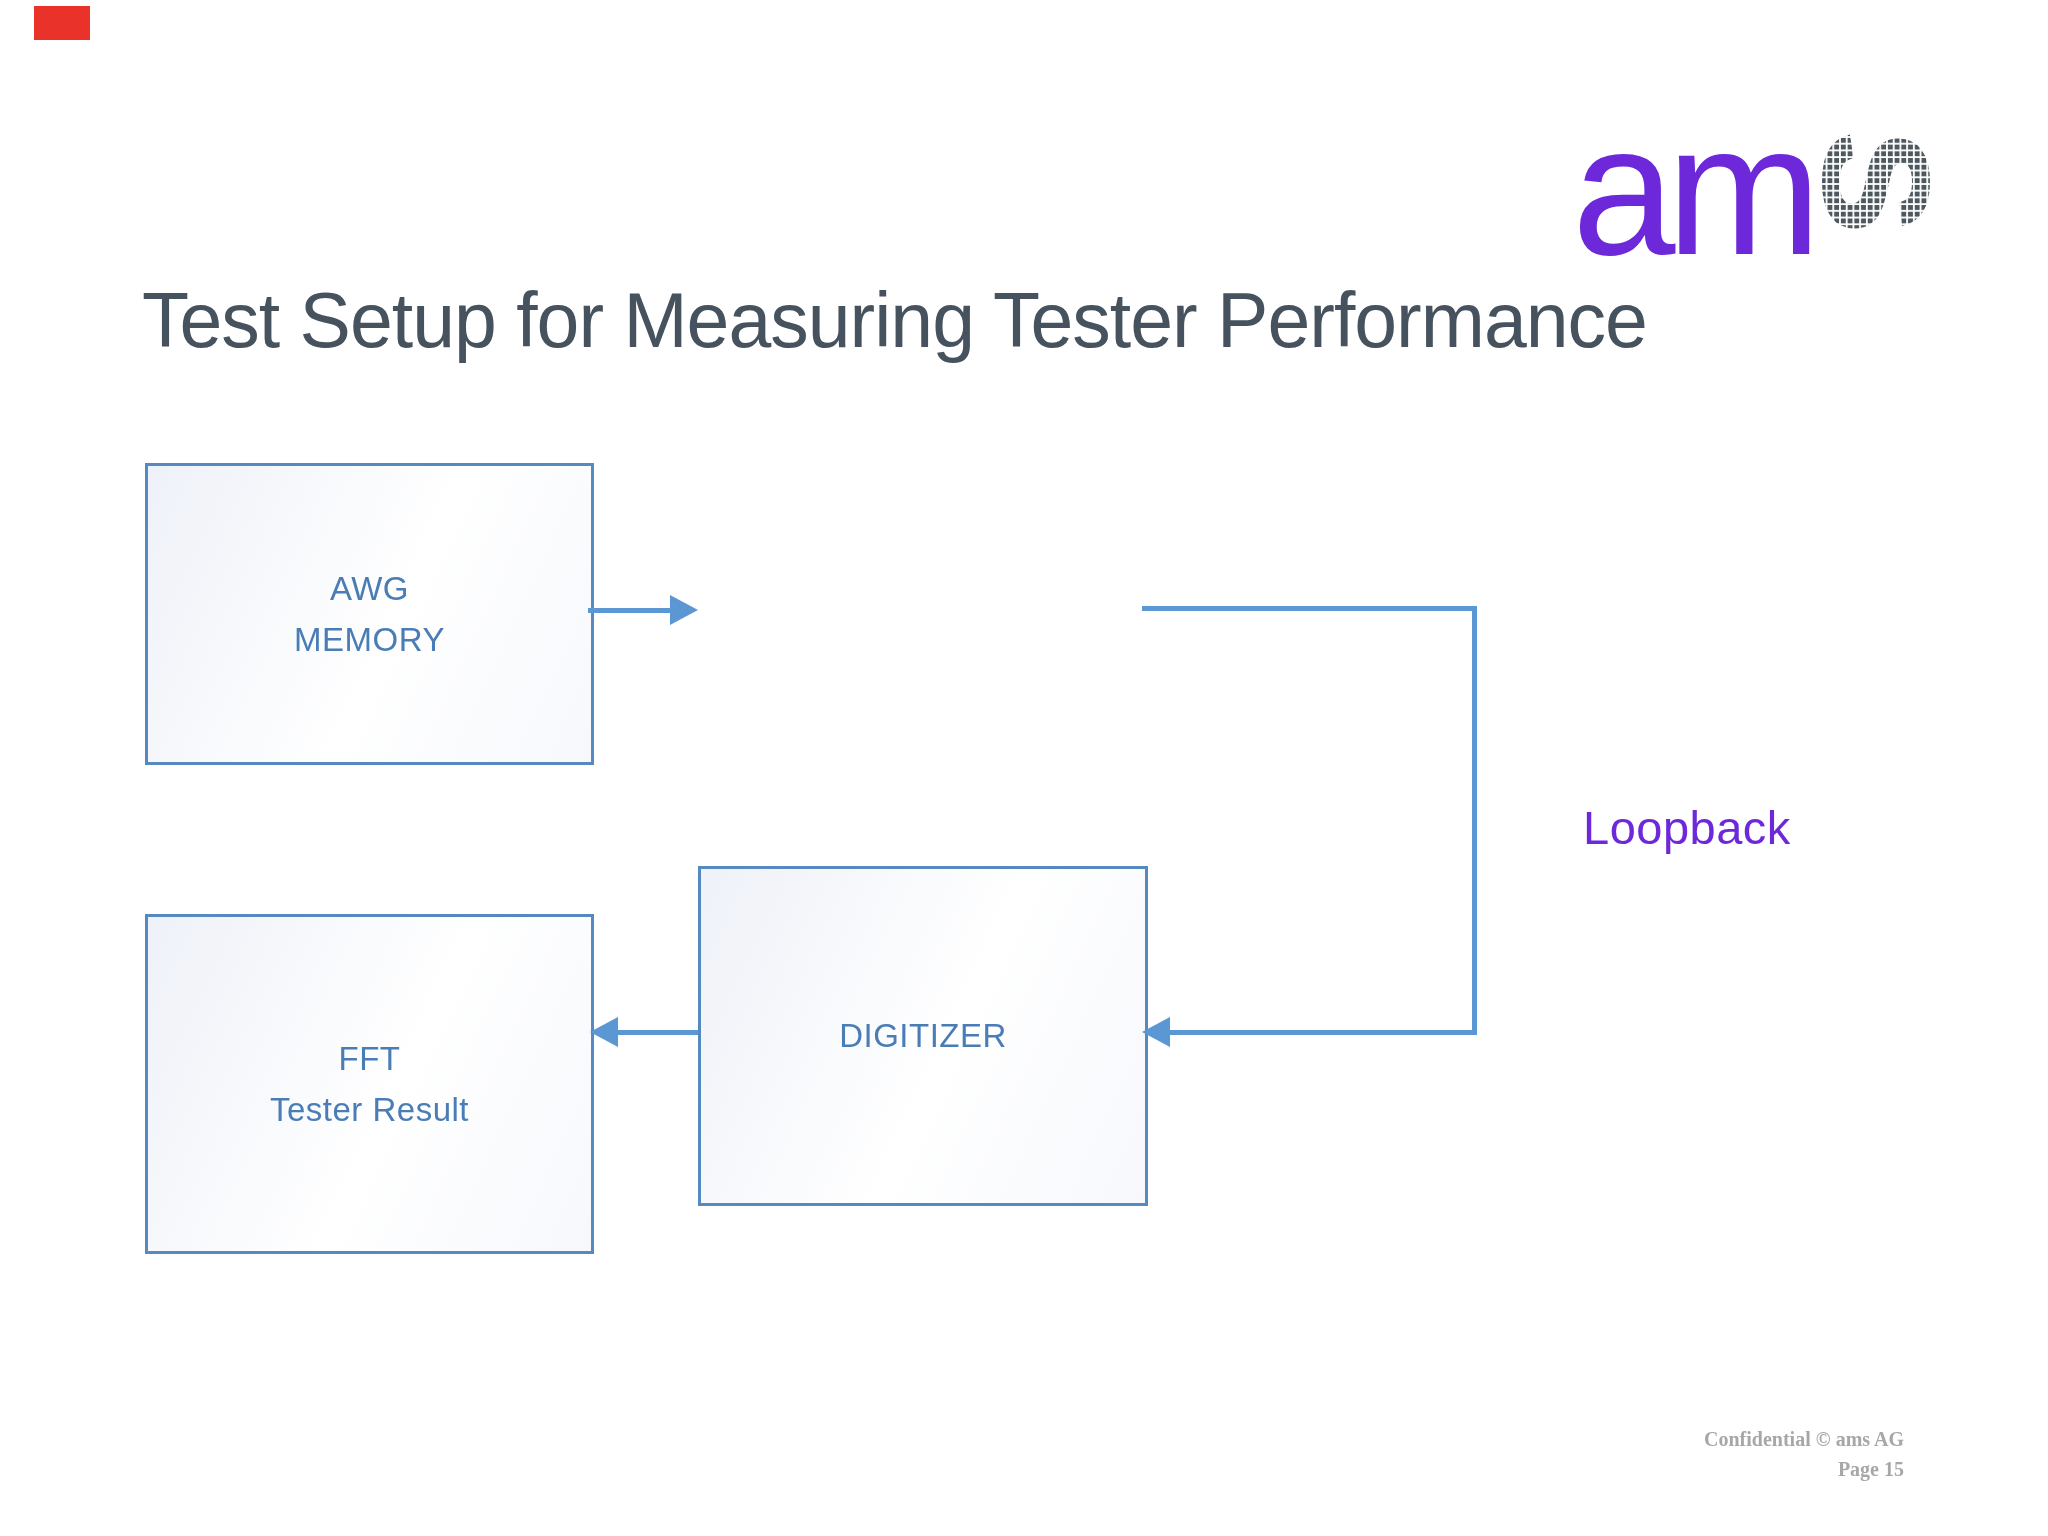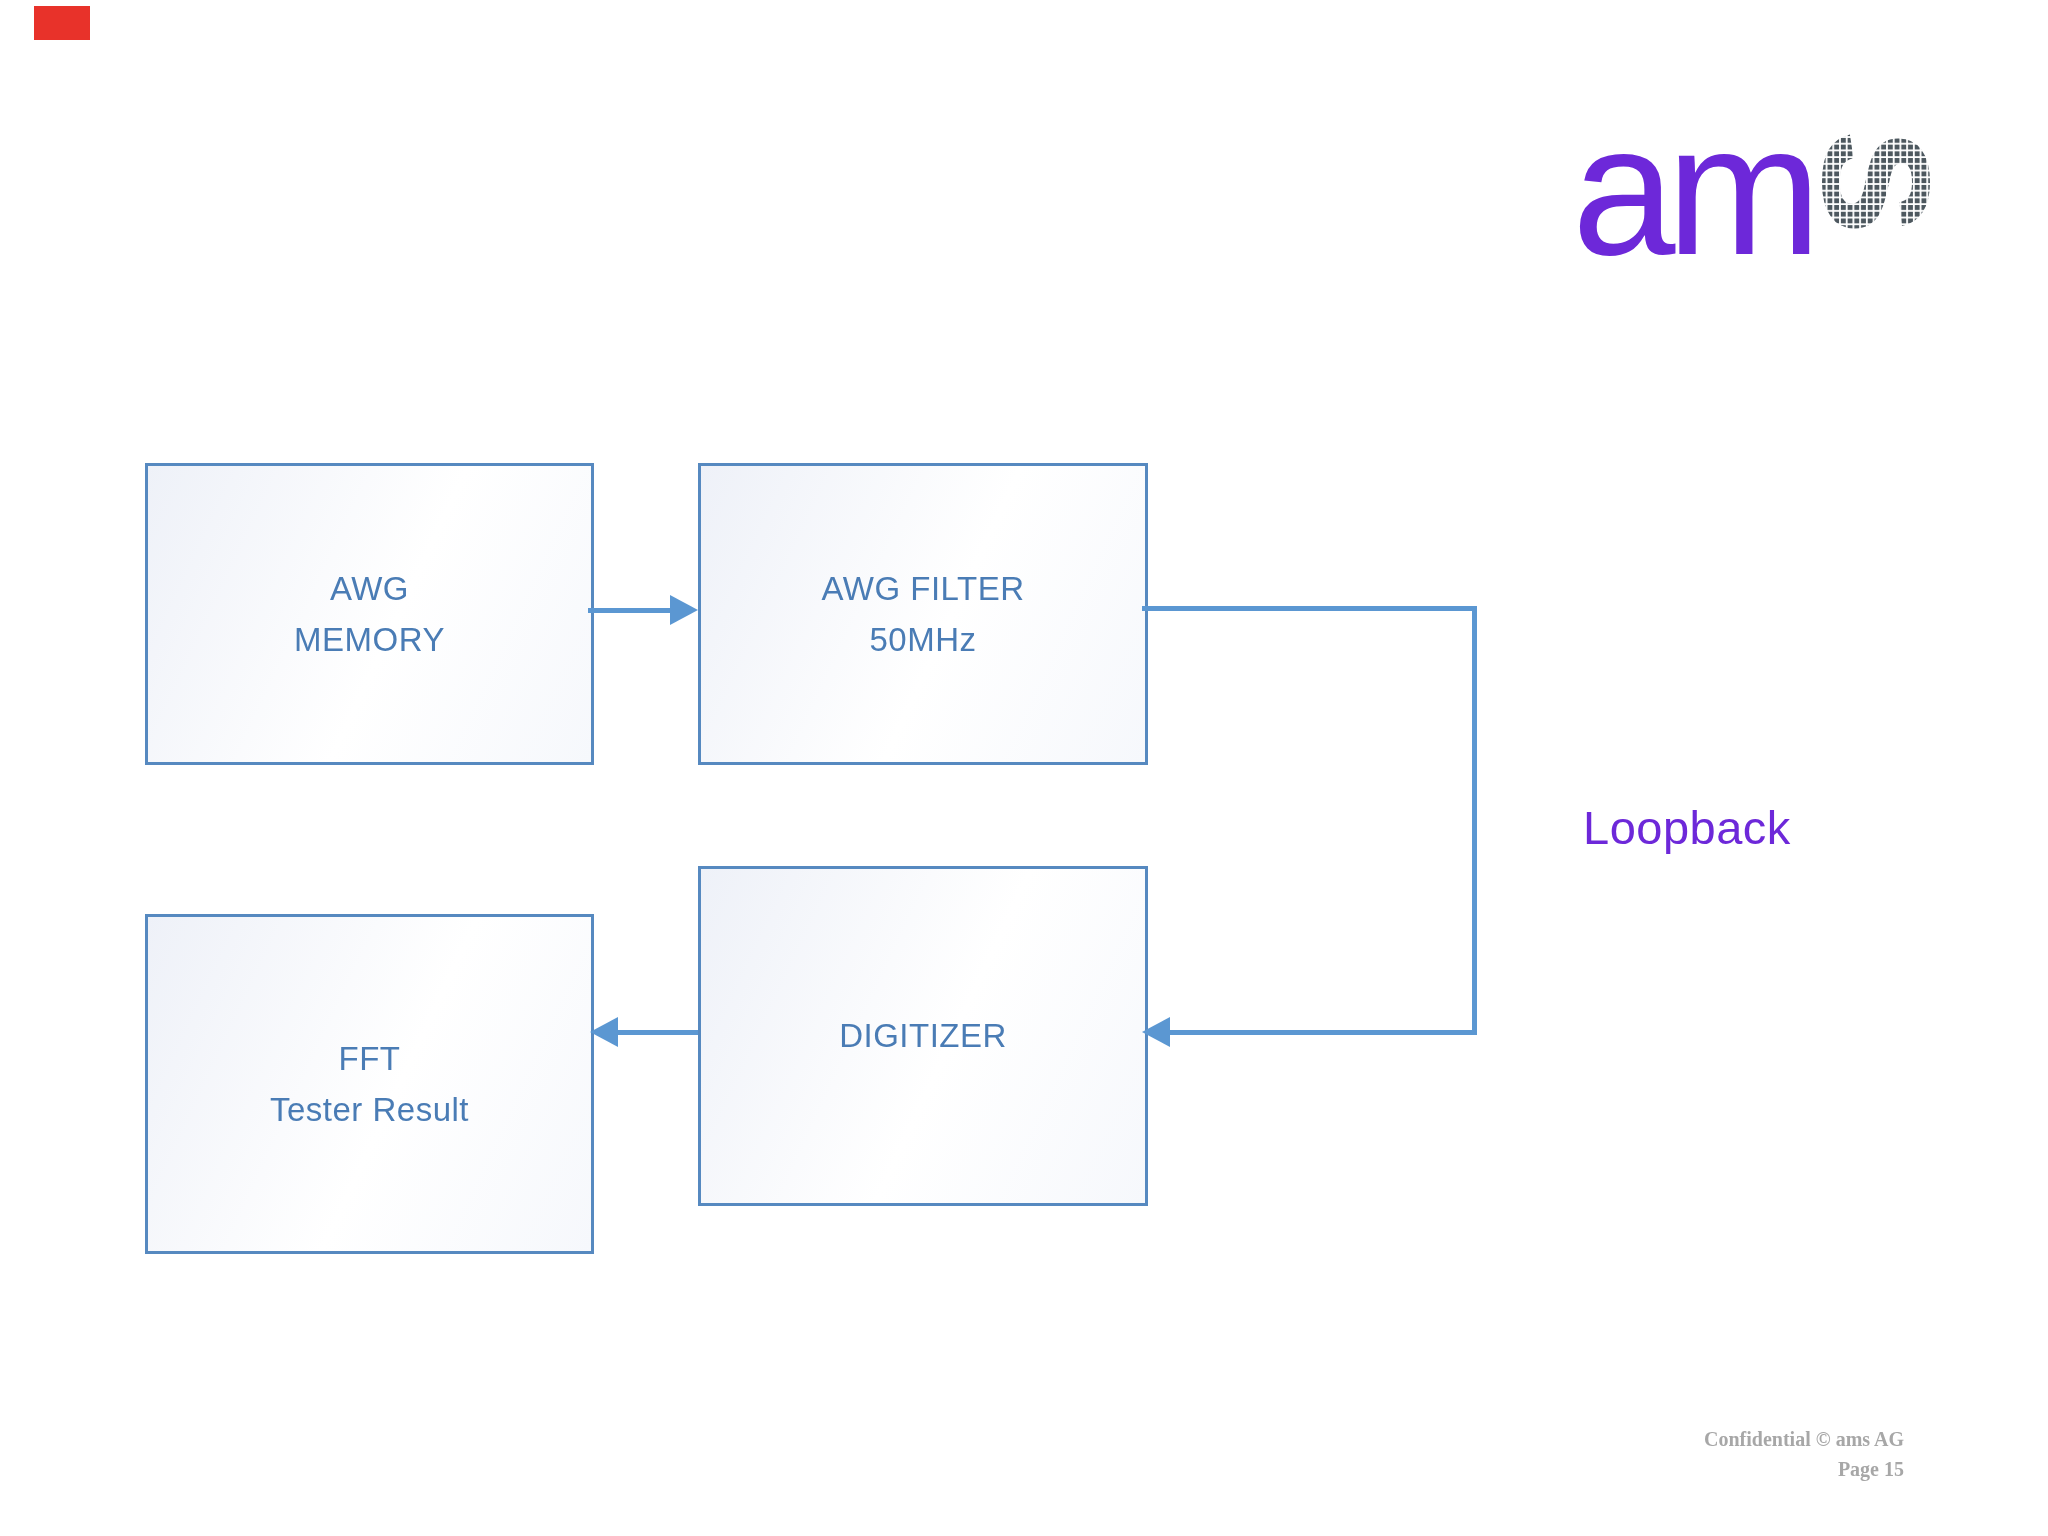--- a/index.html
+++ b/index.html
@@ -83,30 +83,27 @@
     <svg class="logo-s" width="112" height="118" viewBox="0 0 112 118">
       <defs>
         <pattern id="waffle" width="7.4" height="7.4" patternUnits="userSpaceOnUse">
           <rect width="5.4" height="5.4" x="0" y="0" fill="#4d585f"></rect>
         </pattern>
       </defs>
       <text x="56" y="113" text-anchor="middle" font-family="Liberation Sans, sans-serif" font-weight="bold" font-size="216" fill="url(#waffle)">s</text>
     </svg>
   </div>
 
+  <div class="title">Test Setup for Measuring Tester Performance</div>
 
   <div class="box box-awg-memory">
     <span>AWG</span>
     <span>MEMORY</span>
   </div>
 
-  <div class="box box-awg-filter">
-    <span>AWG FILTER</span>
-    <span>50MHz</span>
-  </div>
 
   <div class="box box-fft">
     <span>FFT</span>
     <span>Tester Result</span>
   </div>
 
   <div class="box box-digitizer">
     <span>DIGITIZER</span>
     <span></span>
   </div>

